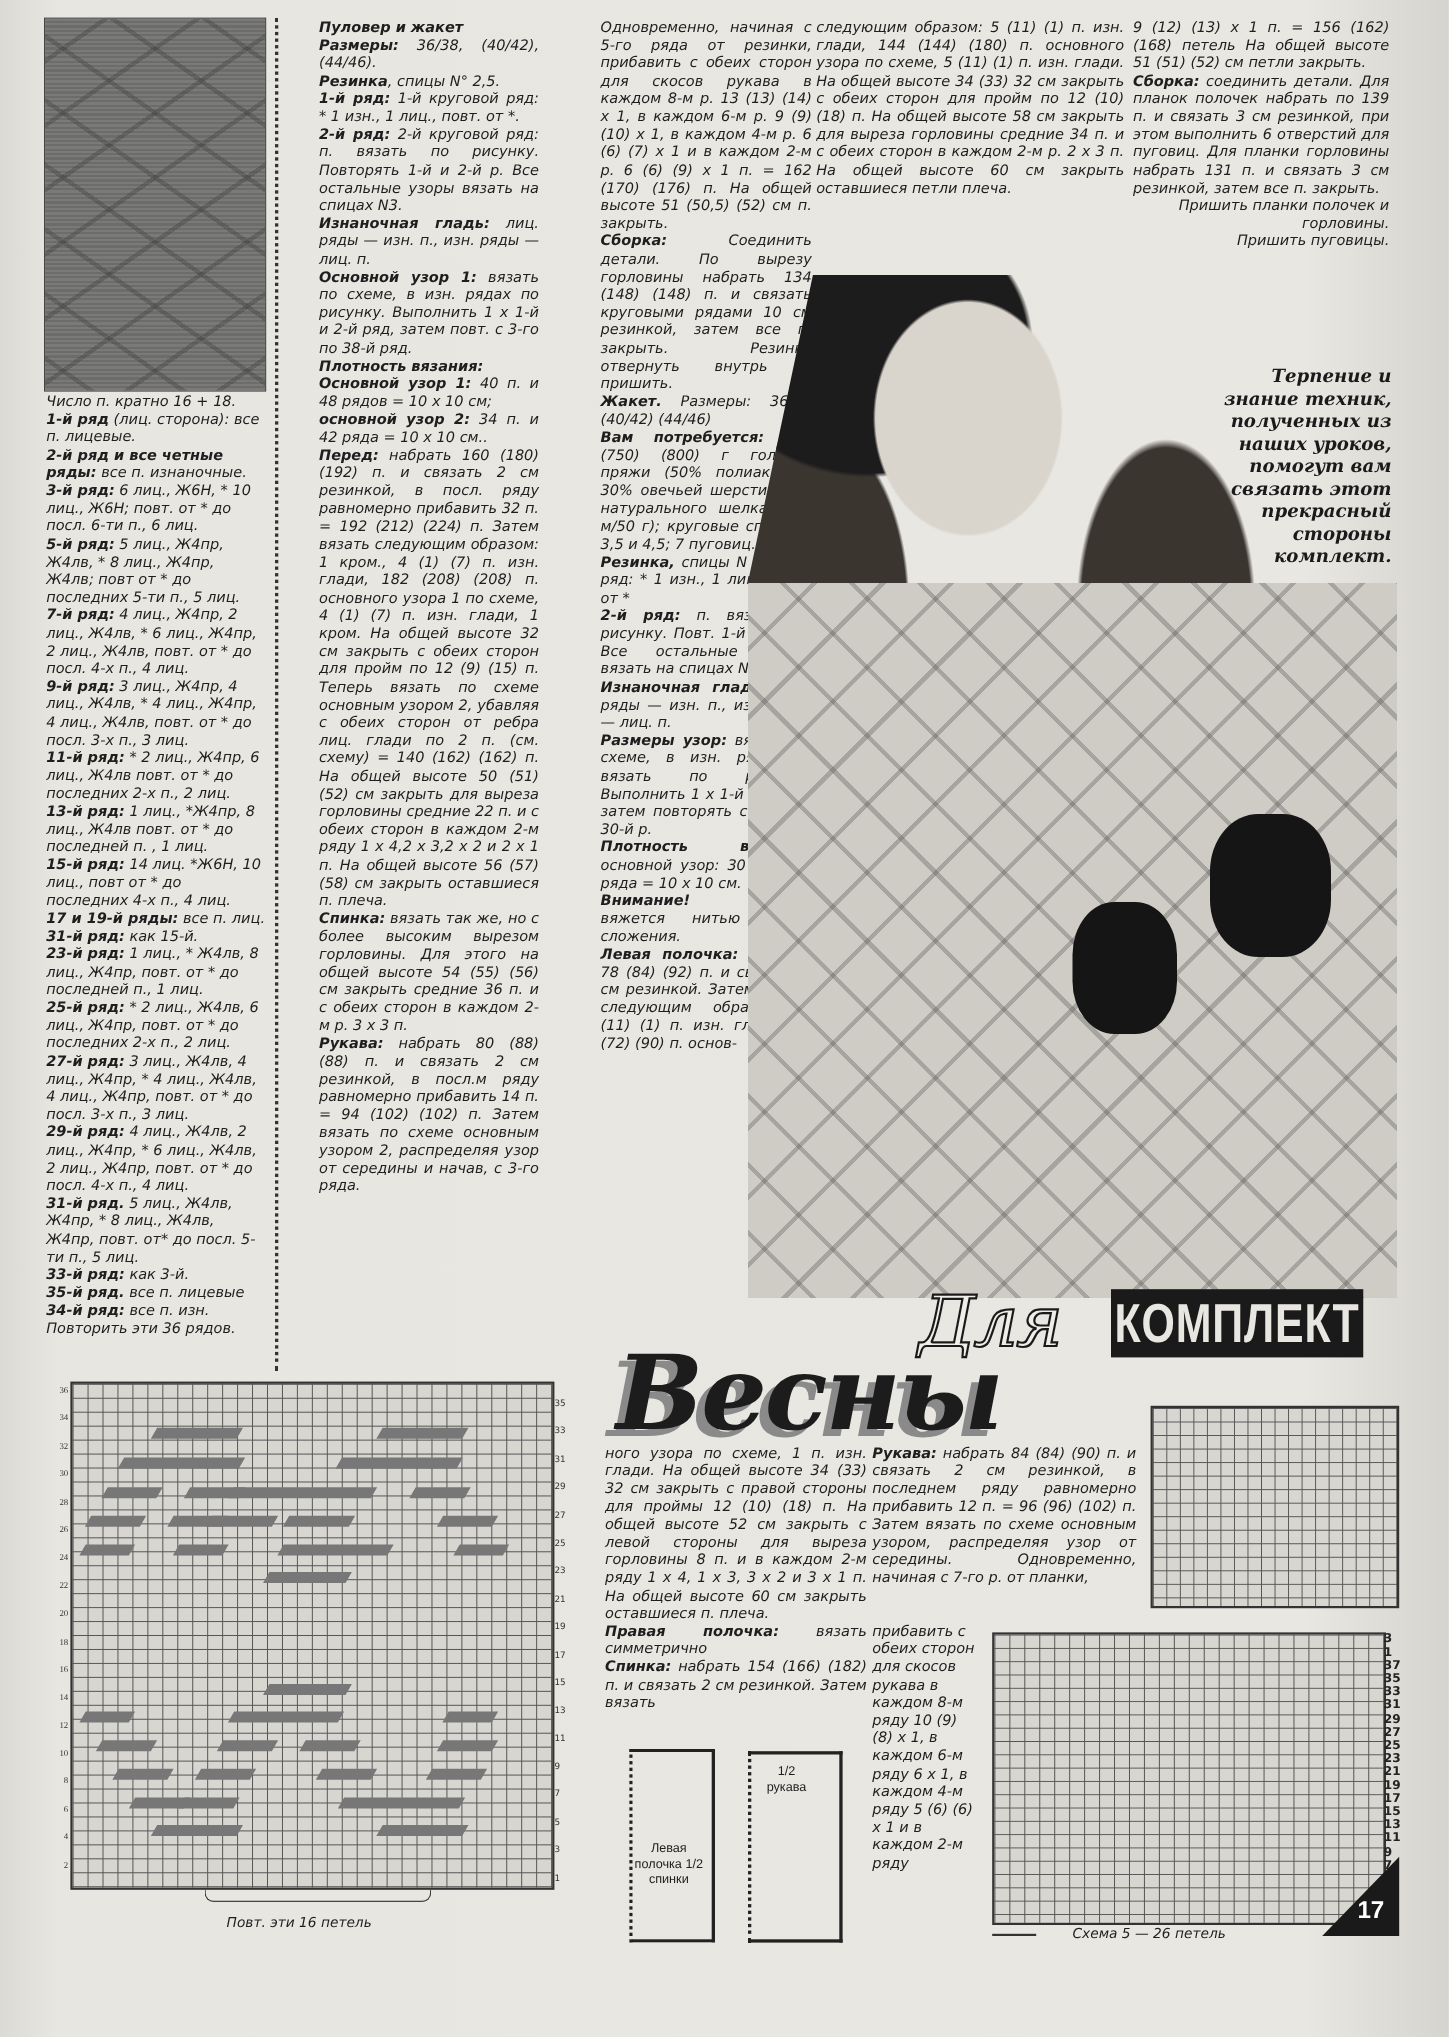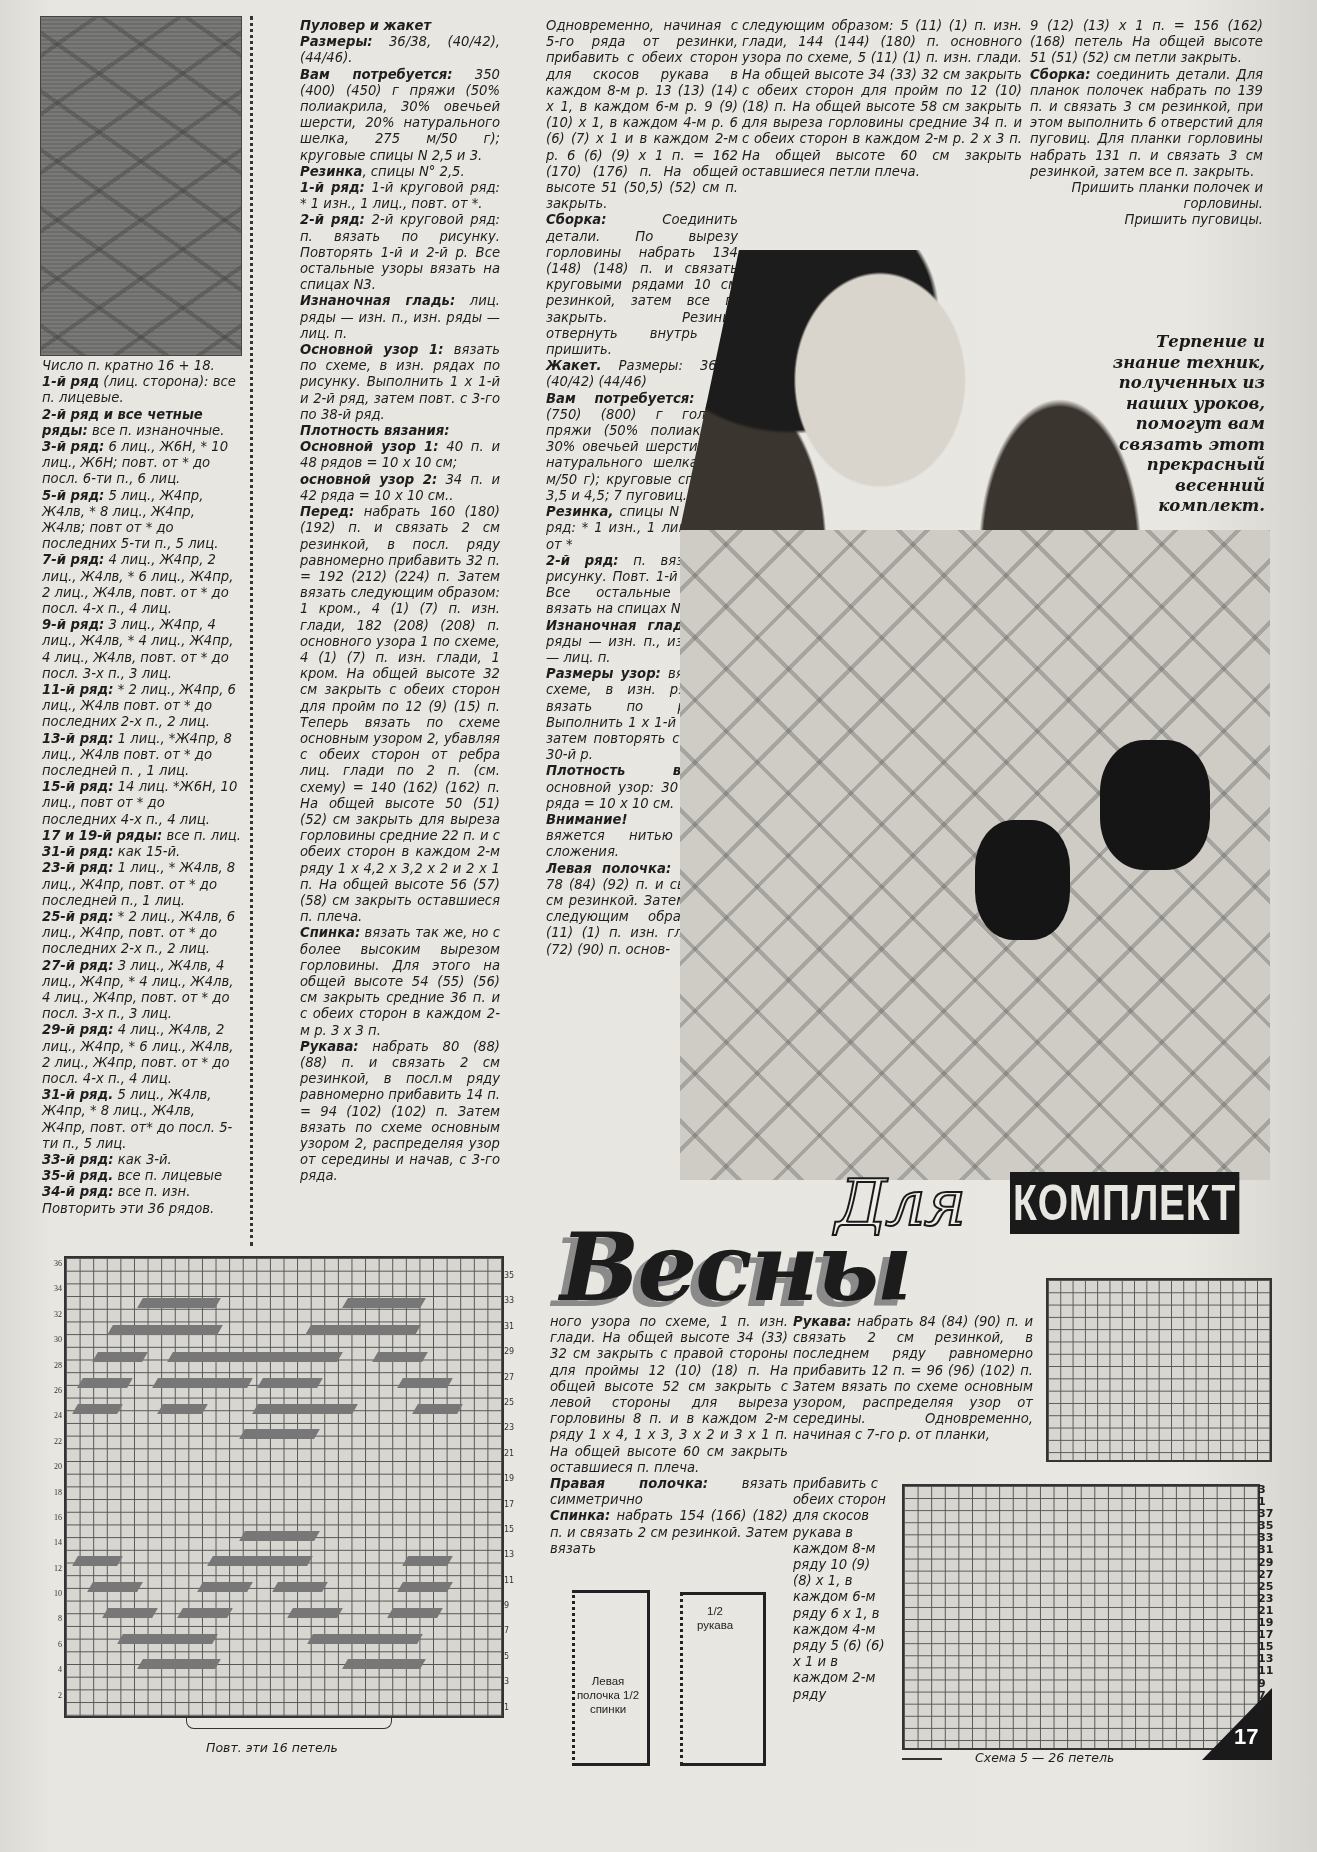--- a/index.html
+++ b/index.html
@@ -81,25 +81,24 @@
         <p><b>31-й ряд.</b><span> 5 лиц., Ж4лв, Ж4пр, * 8 лиц., Ж4лв, Ж4пр, повт. от* до посл. 5-ти п., 5 лиц.</span></p>
         <p><b>33-й ряд:</b><span> как 3-й.</span></p>
         <p><b>35-й ряд.</b><span> все п. лицевые</span></p>
         <p><b>34-й ряд:</b><span> все п. изн.</span></p>
       </div>
     <p>Повторить эти 36 рядов.</p>
   </div>
 
   <div class="dotsep" style="left:250px;top:16px;height:1230px;"></div>
 
-  <div class="col just" style="left:300px;top:18px;width:200px;">
+  <div class="col just" style="left:290px;top:18px;width:200px;">
     <p><b>Пуловер и жакет</b></p>
     <div id="col2-blocks">
         <p><b>Размеры:</b><span> 36/38, (40/42), (44/46).</span></p>
-        <p><b>Вам потребуется:</b><span> 350 (400) (450) г пряжи (50% полиакрила, 30% овечьей шерсти, 20% натурального шелка, 275 м/50 г); круговые спицы N 2,5 и 3.</span></p>
         <p><b>Резинка</b><span>, спицы N° 2,5.</span></p>
         <p><b>1-й ряд:</b><span> 1-й круговой ряд: * 1 изн., 1 лиц., повт. от *.</span></p>
         <p><b>2-й ряд:</b><span> 2-й круговой ряд: п. вязать по рисунку. Повторять 1-й и 2-й р. Все остальные узоры вязать на спицах N3.</span></p>
         <p><b>Изнаночная гладь:</b><span> лиц. ряды — изн. п., изн. ряды — лиц. п.</span></p>
         <p><b>Основной узор 1:</b><span> вязать по схеме, в изн. рядах по рисунку. Выполнить 1 х 1-й и 2-й ряд, затем повт. с 3-го по 38-й ряд.</span></p>
         <p><b>Плотность вязания:</b><span></span></p>
         <p><b>Основной узор 1:</b><span> 40 п. и 48 рядов = 10 х 10 см;</span></p>
         <p><b>основной узор 2:</b><span> 34 п. и 42 ряда = 10 х 10 см..</span></p>
         <p><b>Перед:</b><span> набрать 160 (180) (192) п. и связать 2 см резинкой, в посл. ряду равномерно прибавить 32 п. = 192 (212) (224) п. Затем вязать следующим образом: 1 кром., 4 (1) (7) п. изн. глади, 182 (208) (208) п. основного узора 1 по схеме, 4 (1) (7) п. изн. глади, 1 кром. На общей высоте 32 см закрыть с обеих сторон для пройм по 12 (9) (15) п. Теперь вязать по схеме основным узором 2, убавляя с обеих сторон от ребра лиц. глади по 2 п. (см. схему) = 140 (162) (162) п. На общей высоте 50 (51) (52) см закрыть для выреза горловины средние 22 п. и с обеих сторон в каждом 2-м ряду 1 х 4,2 х 3,2 х 2 и 2 х 1 п. На общей высоте 56 (57) (58) см закрыть оставшиеся п. плеча.</span></p>
         <p><b>Спинка:</b><span> вязать так же, но с более высоким вырезом горловины. Для этого на общей высоте 54 (55) (56) см закрыть средние 36 п. и с обеих сторон в каждом 2-м р. 3 х 3 п.</span></p>
@@ -133,21 +132,21 @@
     <p style="text-align:right">Пришить планки полочек и горловины.</p>
     <p style="text-align:right">Пришить пуговицы.</p>
   </div>
 
   <div class="model-photo">
     <div class="knit"></div>
   </div>
   <div class="glove" style="left:1100px;top:740px;width:110px;height:130px;"></div>
   <div class="glove" style="left:975px;top:820px;width:95px;height:120px;"></div>
 
-  <div class="tagline">Терпение и знание техник, полученных из наших уроков, помогут вам связать этот прекрасный весенний комплект.</div>
+  <div class="tagline">Терпение и знание техник, полученных из наших уроков, помогут вам связать этот прекрасный стороны комплект.</div>
 
   <div class="title-komplekt">КОМПЛЕКТ</div>
   <div class="title-dlya">Для</div>
   <div class="title-vesny">Весны</div>
 
   <div class="col just" style="left:550px;top:1314px;width:238px;">
     <p>ного узора по схеме, 1 п. изн. глади. На общей высоте 34 (33) 32 см закрыть с правой стороны для проймы 12 (10) (18) п. На общей высоте 52 см закрыть с левой стороны для выреза горловины 8 п. и в каждом 2-м ряду 1 х 4, 1 х 3, 3 х 2 и 3 х 1 п. На общей высоте 60 см закрыть оставшиеся п. плеча.</p>
     <p><b>Правая полочка:</b><span> вязать симметрично</span></p>
     <p><b>Спинка:</b><span> набрать 154 (166) (182) п. и связать 2 см резинкой. Затем вязать</span></p>
   </div>

